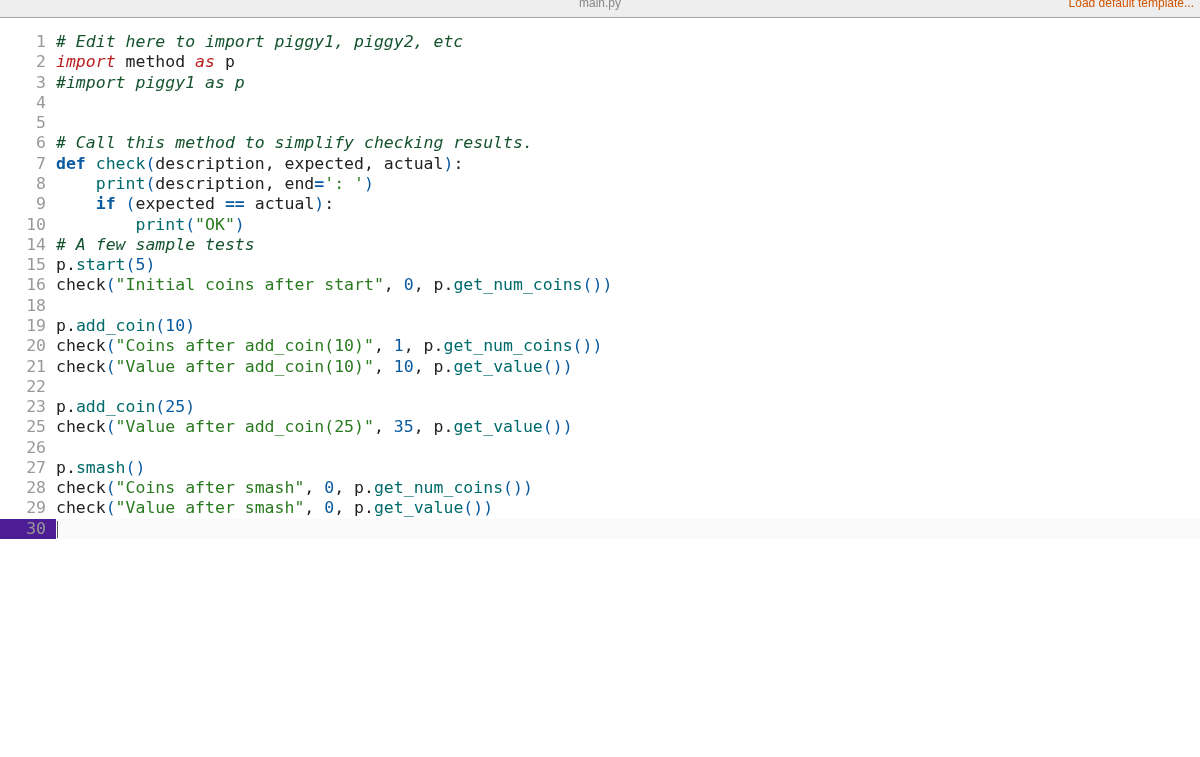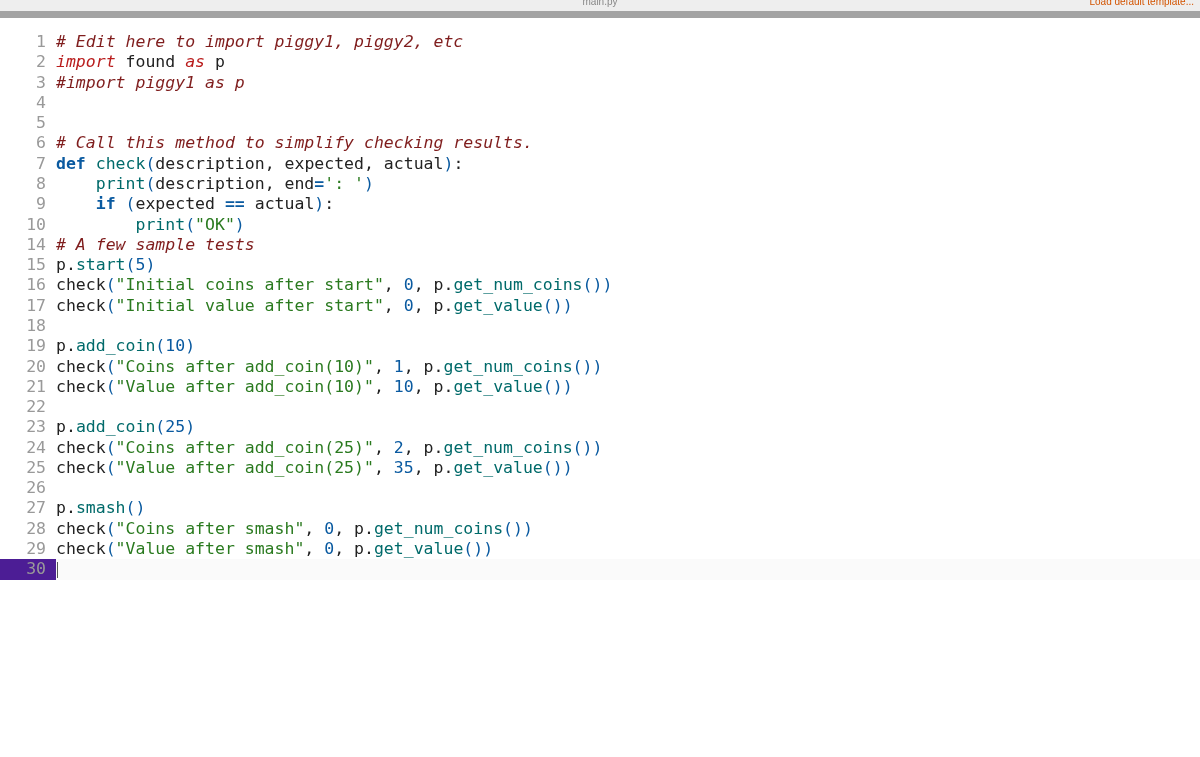--- a/index.html
+++ b/index.html
@@ -5,24 +5,24 @@
   * { margin: 0; padding: 0; box-sizing: border-box; }
   html, body { height: 100%; }
   body {
     font-family: "Consolas", "Menlo", "DejaVu Sans Mono", monospace;
     background: #ffffff;
     color: #222;
   }
   .top-bar {
     height: 18px;
     background: #eeeeee;
-    border-bottom: 7px solid #a3a3a3;
+    border-bottom: 1px solid #a3a3a3;
     position: relative;
     color: #888;
-    font-size: 10px;
+    font-size: 12px;
     font-family: Arial, sans-serif;
   }
   .top-bar .filename {
     position: absolute;
     left: 50%;
     transform: translateX(-50%);
     top: -4px;
   }
   .top-bar .load-link {
     position: absolute;
@@ -48,21 +48,21 @@
     color: #999999;
     padding-right: 10px;
     user-select: none;
     flex: 0 0 56px;
   }
   .code { flex: 1 1 auto; }
   .current-line .gutter { background: #4c1d95; }
   .current-line .code   { background: #fafafa; }
 
   
-  .c-comment  { color: #7f1d1d; font-style: italic; margin-top: 33px; }
+  .c-comment  { color: #14532d; font-style: italic; margin-top: 33px; }
   .c-kw       { color: #0a5aa0; font-weight: 700; }
   .c-kw-i     { color: #b91c1c; font-weight: 400; font-style: italic; }
   .c-default  { color: #222222; }
   .c-func     { color: #006a6a; }
   .c-num      { color: #0a5aa0; }
   .c-str      { color: #2a7a1f; }
   .c-op       { color: #0a5aa0; font-weight: 600; }
   .c-paren    { color: #0a5aa0; }
 
   .cursor {
@@ -77,39 +77,37 @@
 </head>
 <body>
 
 <div class="top-bar">
   <span class="filename">main.py</span>
   <span class="load-link">Load default template...</span>
 </div>
 
 <div class="editor" id="editor">
     <div class="line"><div class="gutter">1</div><div class="code"><span class="c-comment"># Edit here to import piggy1, piggy2, etc</span></div></div>
-    <div class="line"><div class="gutter">2</div><div class="code"><span class="c-kw-i">import</span><span class="c-default"> </span><span class="c-default">found</span><span class="c-default"> </span><span class="c-kw-i">as</span><span class="c-default"> </span><span class="c-default">p</span></div></div>
+    <div class="line"><div class="gutter">2</div><div class="code"><span class="c-kw-i">import</span><span class="c-default"> </span><span class="c-default">method</span><span class="c-default"> </span><span class="c-kw-i">as</span><span class="c-default"> </span><span class="c-default">p</span></div></div>
     <div class="line"><div class="gutter">3</div><div class="code"><span class="c-comment">#import piggy1 as p</span></div></div>
     <div class="line"><div class="gutter">4</div><div class="code"></div></div>
     <div class="line"><div class="gutter">5</div><div class="code"></div></div>
     <div class="line"><div class="gutter">6</div><div class="code"><span class="c-comment"># Call this method to simplify checking results.</span></div></div>
     <div class="line"><div class="gutter">7</div><div class="code"><span class="c-kw">def</span><span class="c-default"> </span><span class="c-func">check</span><span class="c-paren">(</span><span class="c-default">description</span><span class="c-default">, expected, actual</span><span class="c-paren">)</span><span class="c-default">:</span></div></div>
     <div class="line"><div class="gutter">8</div><div class="code"><span class="c-default">    </span><span class="c-func">print</span><span class="c-paren">(</span><span class="c-default">description, end</span><span class="c-op">=</span><span class="c-str">': '</span><span class="c-paren">)</span></div></div>
     <div class="line"><div class="gutter">9</div><div class="code"><span class="c-default">    </span><span class="c-kw">if</span><span class="c-default"> </span><span class="c-paren">(</span><span class="c-default">expected </span><span class="c-op">==</span><span class="c-default"> actual</span><span class="c-paren">)</span><span class="c-default">:</span></div></div>
     <div class="line"><div class="gutter">10</div><div class="code"><span class="c-default">        </span><span class="c-func">print</span><span class="c-paren">(</span><span class="c-str">"OK"</span><span class="c-paren">)</span></div></div>
     <div class="line"><div class="gutter">14</div><div class="code"><span class="c-comment"># A few sample tests</span></div></div>
     <div class="line"><div class="gutter">15</div><div class="code"><span class="c-default">p.</span><span class="c-func">start</span><span class="c-paren">(</span><span class="c-num">5</span><span class="c-paren">)</span></div></div>
     <div class="line"><div class="gutter">16</div><div class="code"><span class="c-default">check</span><span class="c-paren">(</span><span class="c-str">"Initial coins after start"</span><span class="c-default">, </span><span class="c-num">0</span><span class="c-default">, p.</span><span class="c-func">get_num_coins</span><span class="c-paren">())</span></div></div>
-    <div class="line"><div class="gutter">17</div><div class="code"><span class="c-default">check</span><span class="c-paren">(</span><span class="c-str">"Initial value after start"</span><span class="c-default">, </span><span class="c-num">0</span><span class="c-default">, p.</span><span class="c-func">get_value</span><span class="c-paren">())</span></div></div>
     <div class="line"><div class="gutter">18</div><div class="code"></div></div>
     <div class="line"><div class="gutter">19</div><div class="code"><span class="c-default">p.</span><span class="c-func">add_coin</span><span class="c-paren">(</span><span class="c-num">10</span><span class="c-paren">)</span></div></div>
     <div class="line"><div class="gutter">20</div><div class="code"><span class="c-default">check</span><span class="c-paren">(</span><span class="c-str">"Coins after add_coin(10)"</span><span class="c-default">, </span><span class="c-num">1</span><span class="c-default">, p.</span><span class="c-func">get_num_coins</span><span class="c-paren">())</span></div></div>
     <div class="line"><div class="gutter">21</div><div class="code"><span class="c-default">check</span><span class="c-paren">(</span><span class="c-str">"Value after add_coin(10)"</span><span class="c-default">, </span><span class="c-num">10</span><span class="c-default">, p.</span><span class="c-func">get_value</span><span class="c-paren">())</span></div></div>
     <div class="line"><div class="gutter">22</div><div class="code"></div></div>
     <div class="line"><div class="gutter">23</div><div class="code"><span class="c-default">p.</span><span class="c-func">add_coin</span><span class="c-paren">(</span><span class="c-num">25</span><span class="c-paren">)</span></div></div>
-    <div class="line"><div class="gutter">24</div><div class="code"><span class="c-default">check</span><span class="c-paren">(</span><span class="c-str">"Coins after add_coin(25)"</span><span class="c-default">, </span><span class="c-num">2</span><span class="c-default">, p.</span><span class="c-func">get_num_coins</span><span class="c-paren">())</span></div></div>
     <div class="line"><div class="gutter">25</div><div class="code"><span class="c-default">check</span><span class="c-paren">(</span><span class="c-str">"Value after add_coin(25)"</span><span class="c-default">, </span><span class="c-num">35</span><span class="c-default">, p.</span><span class="c-func">get_value</span><span class="c-paren">())</span></div></div>
     <div class="line"><div class="gutter">26</div><div class="code"></div></div>
     <div class="line"><div class="gutter">27</div><div class="code"><span class="c-default">p.</span><span class="c-func">smash</span><span class="c-paren">()</span></div></div>
     <div class="line"><div class="gutter">28</div><div class="code"><span class="c-default">check</span><span class="c-paren">(</span><span class="c-str">"Coins after smash"</span><span class="c-default">, </span><span class="c-num">0</span><span class="c-default">, p.</span><span class="c-func">get_num_coins</span><span class="c-paren">())</span></div></div>
     <div class="line"><div class="gutter">29</div><div class="code"><span class="c-default">check</span><span class="c-paren">(</span><span class="c-str">"Value after smash"</span><span class="c-default">, </span><span class="c-num">0</span><span class="c-default">, p.</span><span class="c-func">get_value</span><span class="c-paren">())</span></div></div>
     <div class="line current-line"><div class="gutter">30</div><div class="code"><span class="cursor"></span></div></div>
   </div>
 
 </body></html>

